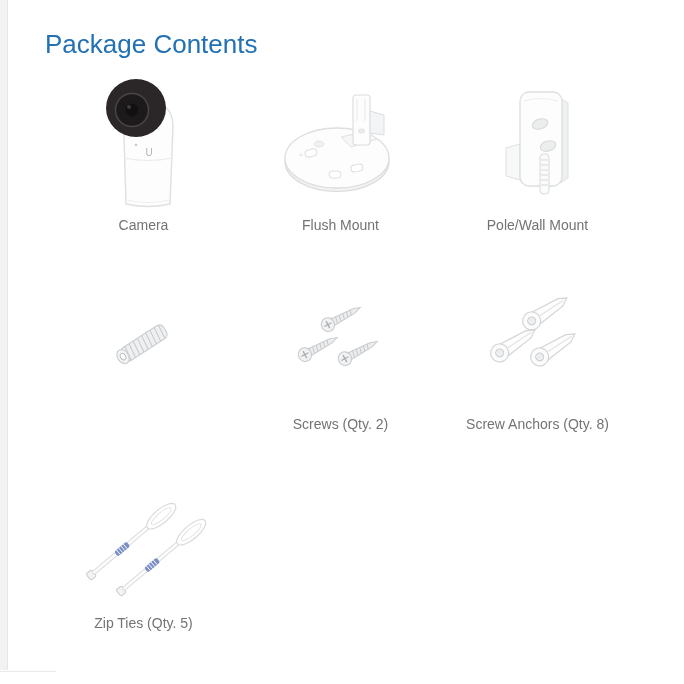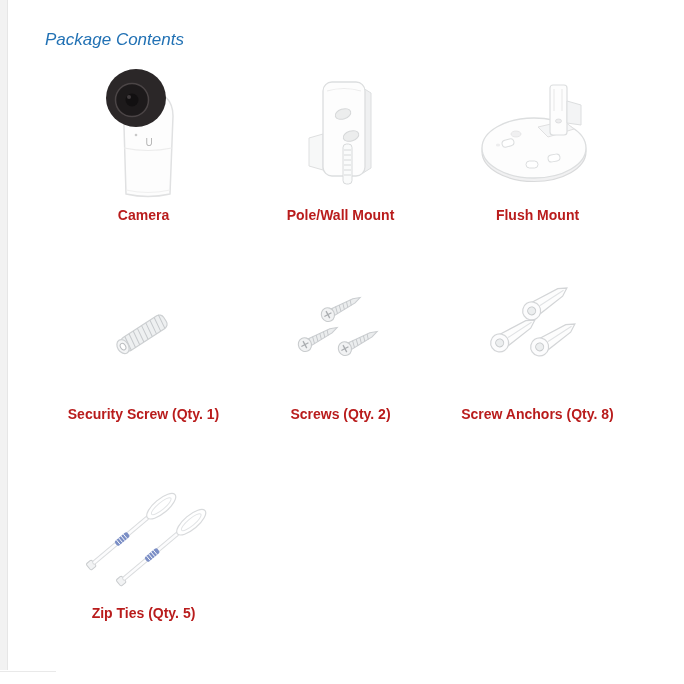--- a/index.html
+++ b/index.html
@@ -16,44 +16,42 @@
     background: #f2f2f2;
     border-right: 1px solid #e6e6e6;
   }
   .bottom-rule {
     position: absolute; left: 0; top: 671px;
     width: 56px; height: 1px; background: #e9e9e9;
   }
   .content { margin-left: 45px; padding-top: 30px; }
   .page-title {
     margin: 0;
-    font-size: 17px;
+    font-size: 26px;
     font-weight: 400;
     color: #2171b4;
     line-height: 1.15;
-    font-style: italic;
   }
   .grid {
     margin-top: 13px;
     display: grid;
     grid-template-columns: repeat(3, 197px);
     grid-auto-rows: 199px;
   }
   .cell { display: flex; flex-direction: column; align-items: center; }
   .img-area {
     height: 142px; width: 100%;
     display: flex; align-items: center; justify-content: center;
   }
   .item-label {
     margin-top: 2px;
     font-size: 14px;
-    color: #b91c1c;
+    color: #737373;
     text-align: center;
     white-space: nowrap;
-    font-weight: bold;
   }
 </style>
 </head>
 <body>
 
 <div class="page">
   <div class="left-strip"></div>
   <div class="bottom-rule"></div>
 
   <div class="content">
@@ -69,40 +67,20 @@
             <path d="M30,124 Q52,129 74,124" fill="none" stroke="#f0f0f0" stroke-width="1"></path>
             <circle cx="40" cy="69" r="1.3" fill="#c9c9c9"></circle>
             <text x="53" y="80" font-size="10" fill="#b5b5b5" text-anchor="middle" font-family="Liberation Sans, sans-serif">U</text>
             <ellipse cx="40" cy="32" rx="30" ry="29" fill="#2b2728"></ellipse>
             <circle cx="36" cy="34" r="16.5" fill="#1d1a1b" stroke="#4b4546" stroke-width="1.5"></circle>
             <circle cx="36" cy="34" r="6.5" fill="#121011"></circle>
             <circle cx="33" cy="31" r="2" fill="#413c3e"></circle>
           </svg>
         </div>
         <div class="item-label">Camera</div>
-      </div>
-
-      <div class="cell">
-        <div class="img-area">
-          <svg width="100" height="115" viewBox="0 0 100 115">
-            <path d="M72,12 L80,17 L80,92 L72,97 Z" fill="#eff0f1" stroke="#dcdedf" stroke-width="1"></path>
-            <path d="M18,62 L32,58 L32,94 L18,90 Z" fill="#f7f8f8" stroke="#dedfe0" stroke-width="1"></path>
-            <rect x="32" y="6" width="42" height="94" rx="9" fill="#fdfdfd" stroke="#dcdedf" stroke-width="1.3"></rect>
-            <path d="M36,15 Q53,10 70,15" fill="none" stroke="#ececec" stroke-width="1.2"></path>
-            <g transform="rotate(-18 52 38)">
-                <ellipse cx="52" cy="38" rx="8" ry="5" fill="#eceded" stroke="#d6d8d9" stroke-width="1"></ellipse>
-              </g>
-            <g transform="rotate(-18 60 60)">
-                <ellipse cx="60" cy="60" rx="8" ry="5" fill="#eceded" stroke="#d6d8d9" stroke-width="1"></ellipse>
-              </g>
-            <rect x="52" y="68" width="9" height="40" rx="3.5" fill="#fafbfb" stroke="#d8dadb" stroke-width="1"></rect>
-            <path d="M53,74 L60,74 M53,79 L60,79 M53,84 L60,84 M53,89 L60,89 M53,94 L60,94 M53,99 L60,99" stroke="#d2d4d5" stroke-width="0.9"></path>
-          </svg>
-        </div>
-        <div class="item-label">Pole/Wall Mount</div>
       </div>
 
       <div class="cell">
         <div class="img-area">
           <svg width="120" height="105" viewBox="0 0 120 105">
             <ellipse cx="56" cy="70.5" rx="52" ry="30" fill="#f1f1f2" stroke="#d9dadb" stroke-width="1.2"></ellipse>
             <ellipse cx="56" cy="67" rx="52" ry="30" fill="#fdfdfd" stroke="#dcdedf" stroke-width="1.3"></ellipse>
             <path d="M60,46 L86,40 L96,48 L70,56 Z" fill="#f5f6f7" stroke="#e0e0e1" stroke-width="1"></path>
             <rect x="72" y="4" width="17" height="50" rx="3" fill="#fdfdfd" stroke="#dcdedf" stroke-width="1.2"></rect>
             <path d="M76,8 L76,30 M84,8 L84,30" stroke="#ebebeb" stroke-width="1.2" fill="none"></path>
@@ -115,33 +93,52 @@
             <g transform="rotate(-10 76 77)">
                 <rect x="70" y="73.5" width="12" height="7" rx="3.5" fill="#ffffff" stroke="#dcdedf" stroke-width="1"></rect>
               </g>
             <rect x="48" y="80" width="12" height="7" rx="3.5" fill="#ffffff" stroke="#dcdedf" stroke-width="1"></rect>
             <ellipse cx="20" cy="64" rx="2.2" ry="1.6" fill="#ededee"></ellipse>
           </svg>
         </div>
         <div class="item-label">Flush Mount</div>
       </div>
 
+      <div class="cell">
+        <div class="img-area">
+          <svg width="100" height="115" viewBox="0 0 100 115">
+            <path d="M72,12 L80,17 L80,92 L72,97 Z" fill="#eff0f1" stroke="#dcdedf" stroke-width="1"></path>
+            <path d="M18,62 L32,58 L32,94 L18,90 Z" fill="#f7f8f8" stroke="#dedfe0" stroke-width="1"></path>
+            <rect x="32" y="6" width="42" height="94" rx="9" fill="#fdfdfd" stroke="#dcdedf" stroke-width="1.3"></rect>
+            <path d="M36,15 Q53,10 70,15" fill="none" stroke="#ececec" stroke-width="1.2"></path>
+            <g transform="rotate(-18 52 38)">
+                <ellipse cx="52" cy="38" rx="8" ry="5" fill="#eceded" stroke="#d6d8d9" stroke-width="1"></ellipse>
+              </g>
+            <g transform="rotate(-18 60 60)">
+                <ellipse cx="60" cy="60" rx="8" ry="5" fill="#eceded" stroke="#d6d8d9" stroke-width="1"></ellipse>
+              </g>
+            <rect x="52" y="68" width="9" height="40" rx="3.5" fill="#fafbfb" stroke="#d8dadb" stroke-width="1"></rect>
+            <path d="M53,74 L60,74 M53,79 L60,79 M53,84 L60,84 M53,89 L60,89 M53,94 L60,94 M53,99 L60,99" stroke="#d2d4d5" stroke-width="0.9"></path>
+          </svg>
+        </div>
+        <div class="item-label">Pole/Wall Mount</div>
+      </div>
+
 
       <div class="cell">
         <div class="img-area">
           <svg width="70" height="60" viewBox="0 0 70 60">
             <g transform="translate(35,30) rotate(-33)">
               <rect x="-25" y="-7.5" width="50" height="15" rx="5" fill="#eef0f1" stroke="#cdd0d2" stroke-width="1.2"></rect>
               <path d="M-18,-7.5 L-20,7.5 M-13,-7.5 L-15,7.5 M-8,-7.5 L-10,7.5 M-3,-7.5 L-5,7.5 M2,-7.5 L0,7.5 M7,-7.5 L5,7.5 M12,-7.5 L10,7.5 M17,-7.5 L15,7.5 M22,-7.5 L20,7.5" stroke="#c6c9cc" stroke-width="1" fill="none"></path>
               <ellipse cx="-25" cy="0" rx="5.5" ry="7.5" fill="#f4f5f6" stroke="#cdd0d2" stroke-width="1.2"></ellipse>
               <ellipse cx="-25" cy="0" rx="2.5" ry="3.5" fill="#ffffff" stroke="#b9bcbf" stroke-width="1"></ellipse>
             </g>
           </svg>
         </div>
-        <div class="item-label">Security Screw (Qty. 1)</div>
       </div>
 
       <div class="cell">
         <div class="img-area">
           <svg width="110" height="95" viewBox="0 0 110 95">
             <g transform="translate(45,28) rotate(-28)">
               <path d="M0,-3.8 L26,-2.4 L33,0 L26,2.4 L0,3.8 Z" fill="#ebedee" stroke="#cbced1" stroke-width="1.1"></path>
               <path d="M3,-3.6 L1.5,3.6 M7,-3.4 L5.5,3.5 M11,-3.2 L9.5,3.3 M15,-3 L13.5,3.1 M19,-2.8 L17.5,2.9 M23,-2.6 L21.5,2.7" stroke="#c3c6c9" stroke-width="0.9"></path>
               <ellipse cx="-3.5" cy="0" rx="6.5" ry="7" fill="#f1f2f3" stroke="#c9ccce" stroke-width="1.1"></ellipse>
               <path d="M-7.5,0 L0.5,0 M-3.5,-4 L-3.5,4" stroke="#aaadb0" stroke-width="1.3"></path>

